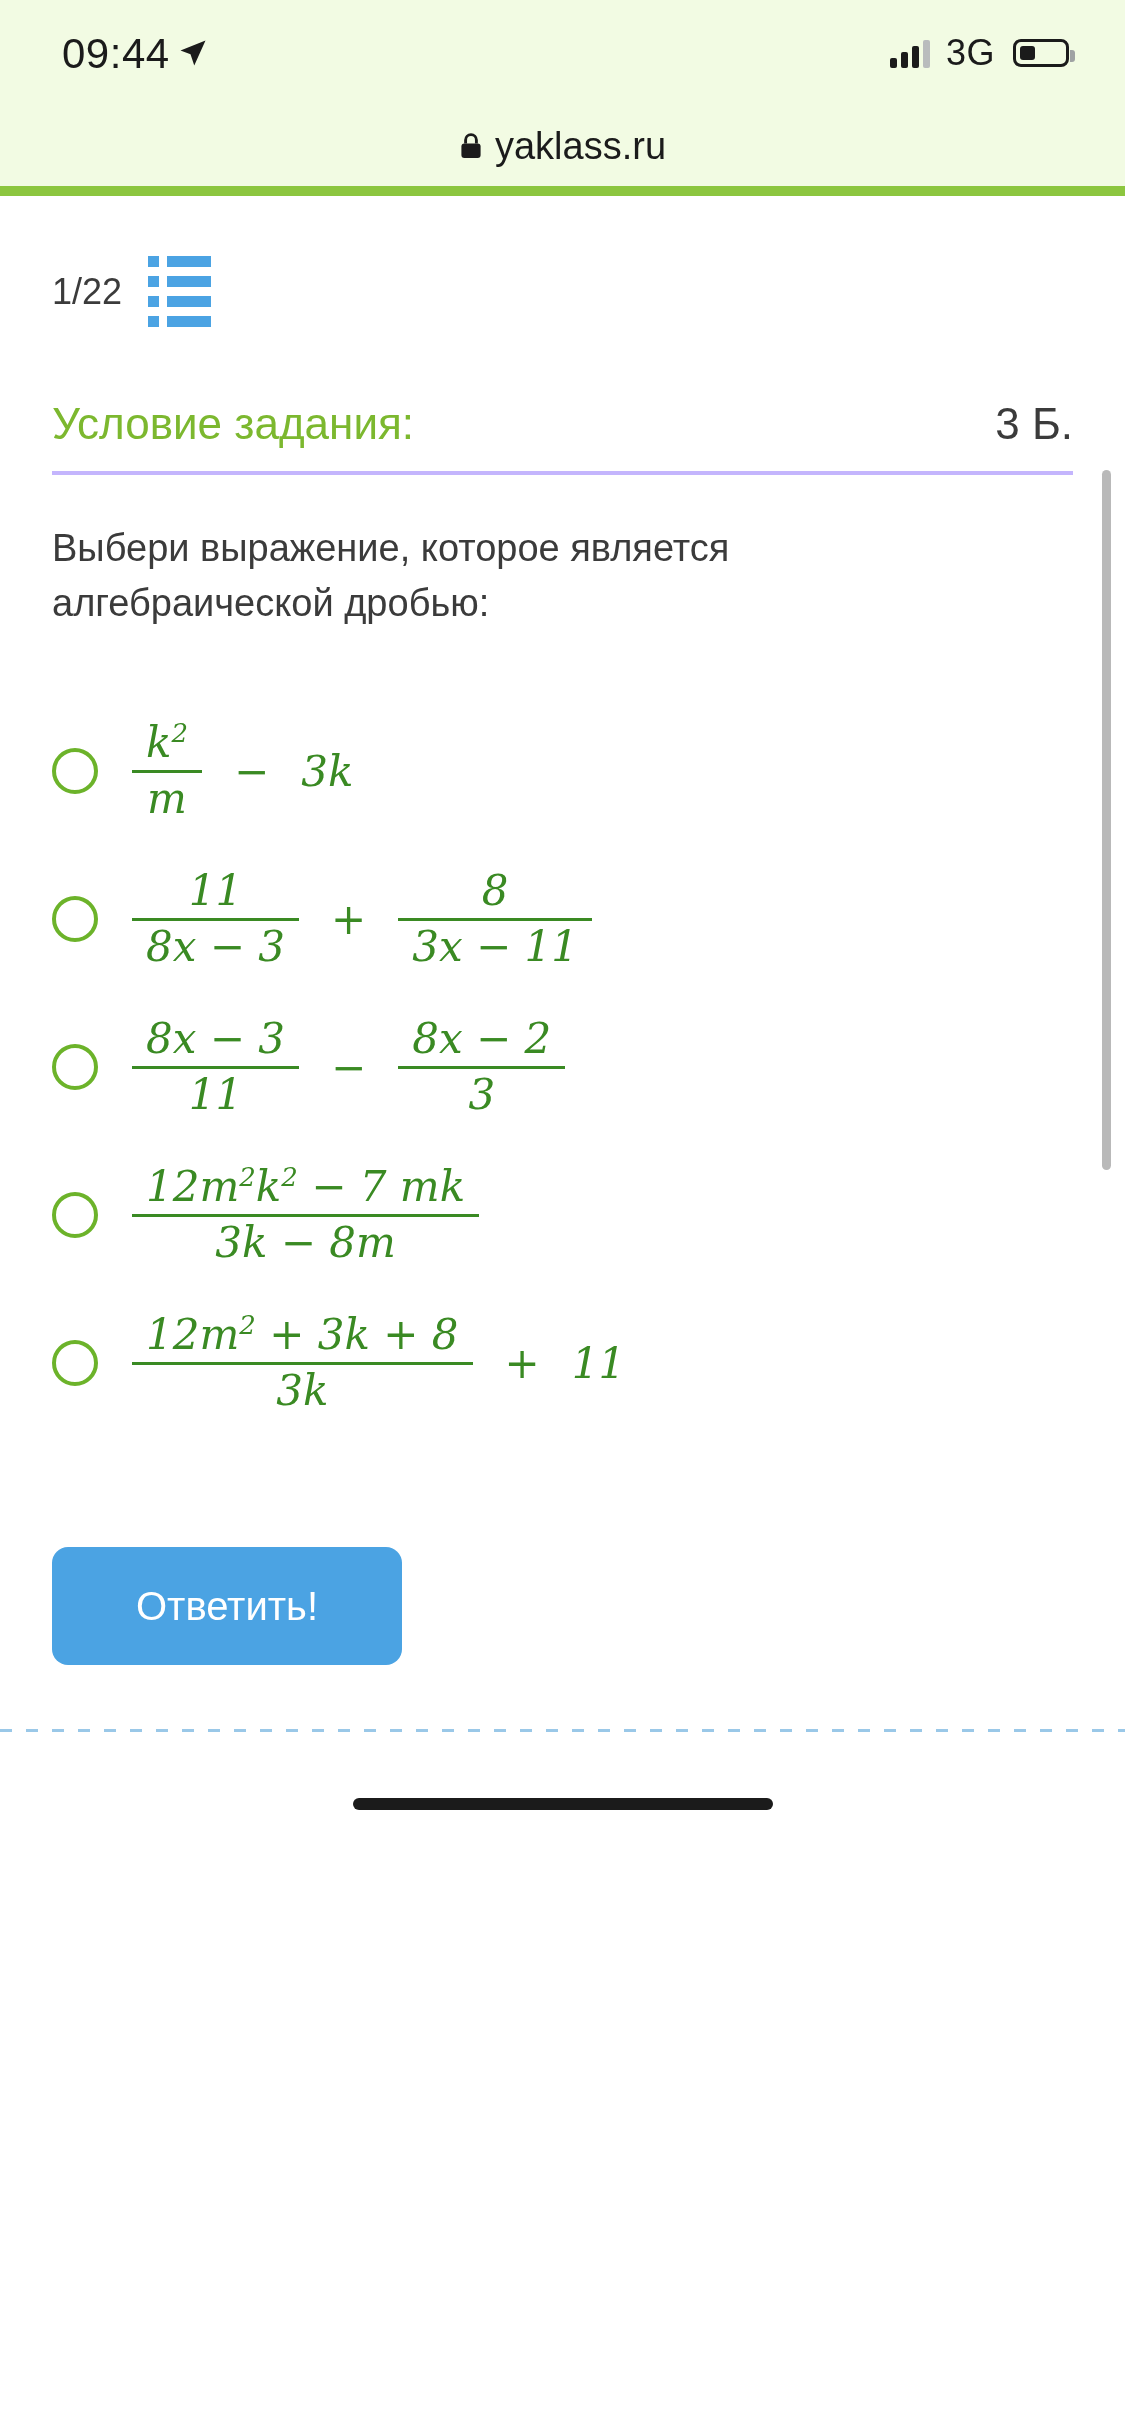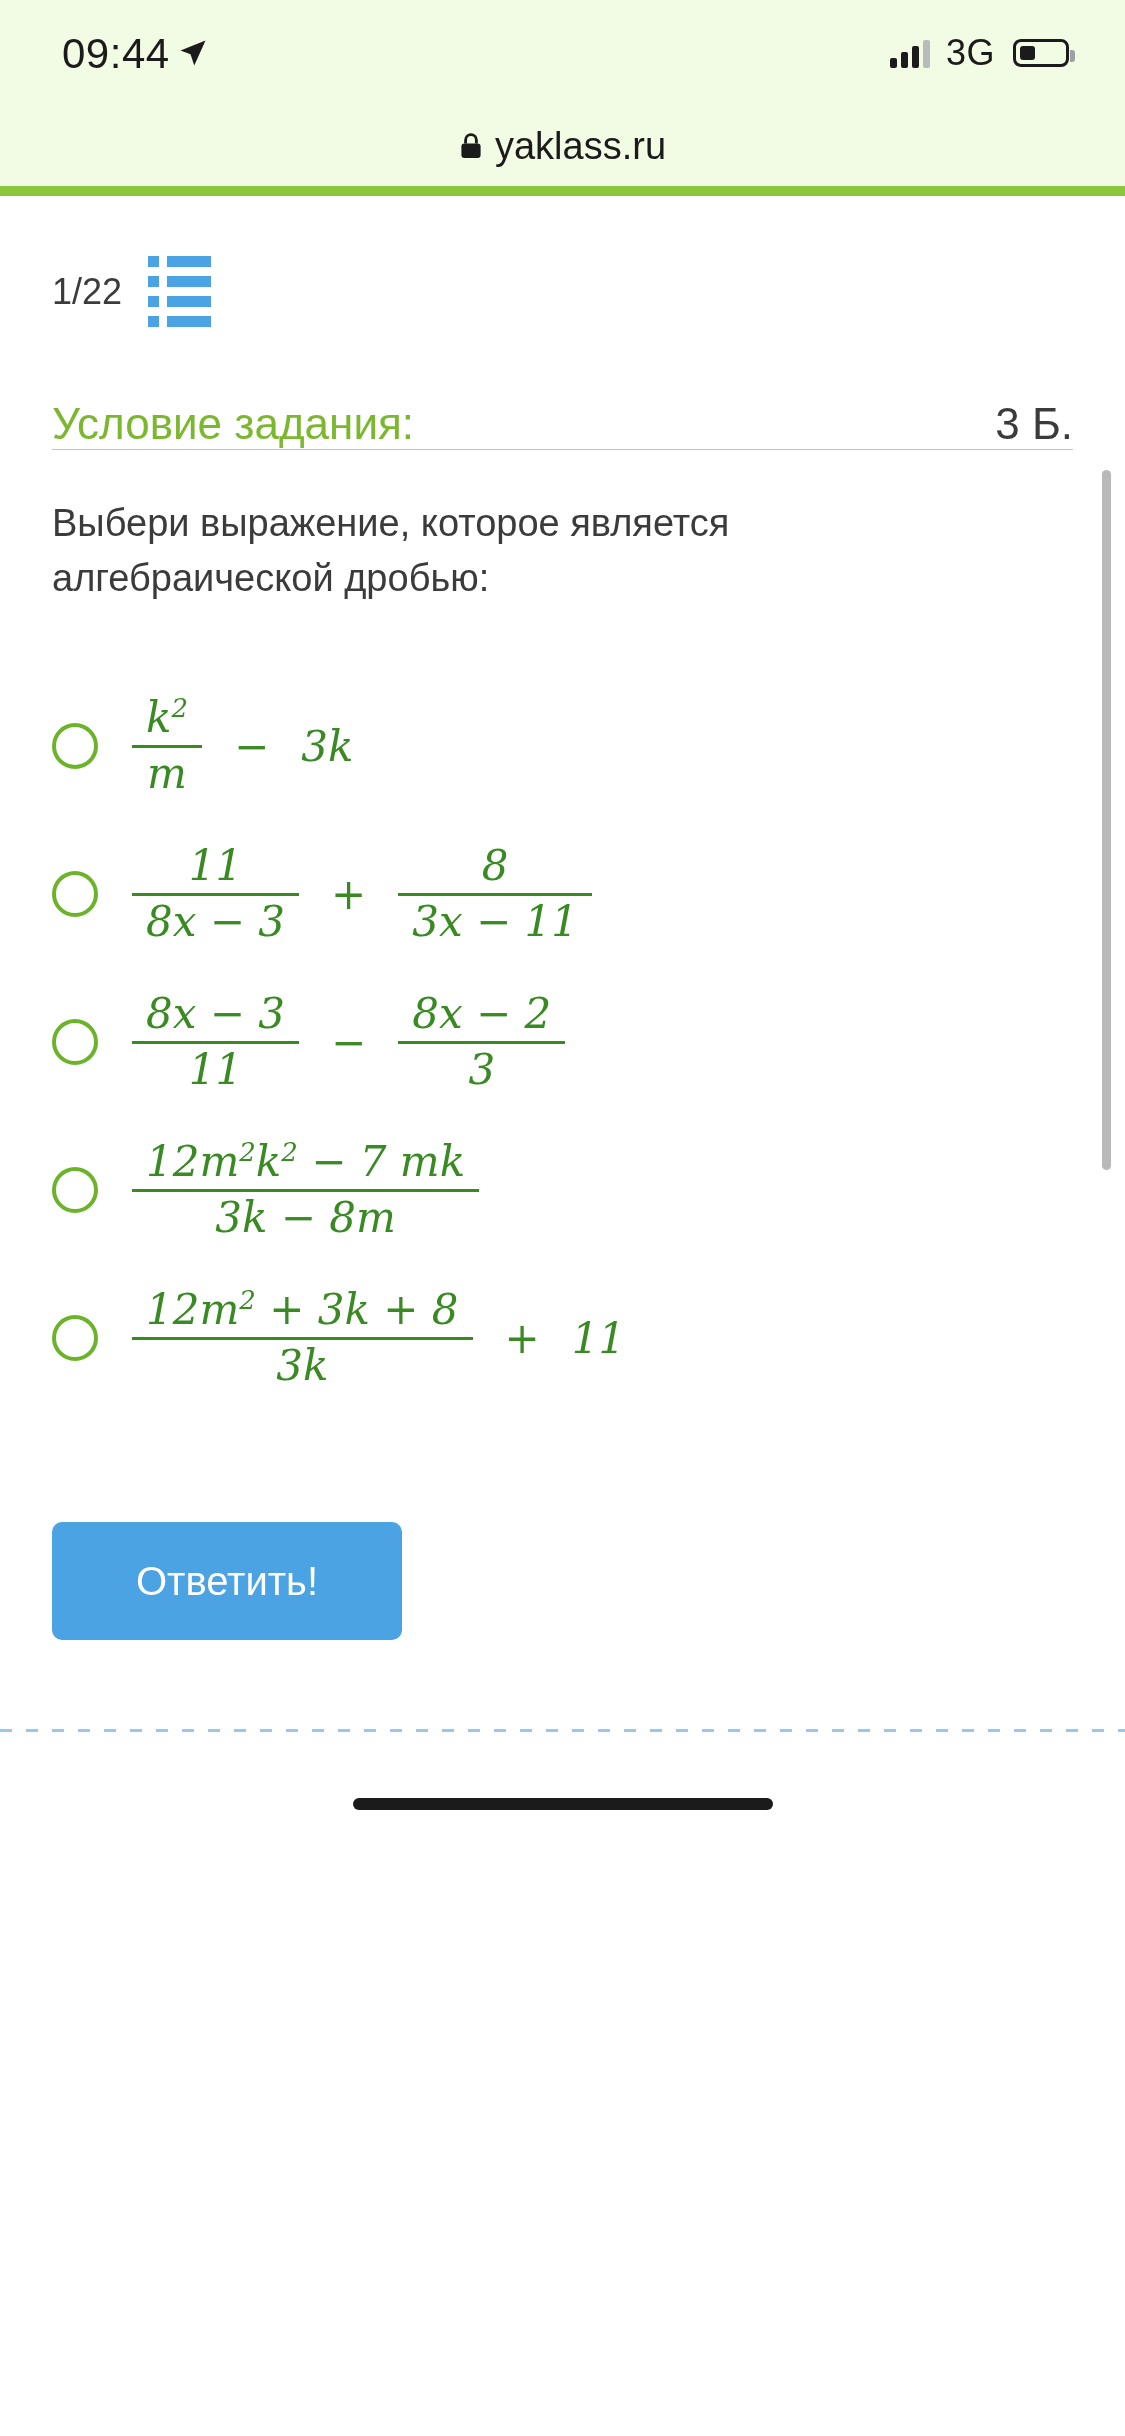--- a/index.html
+++ b/index.html
@@ -138,21 +138,22 @@
   .list-icon .bar {
     width: 44px; height: 11px;
     background: #4ba3e3;
   }
 
   .task-head {
     display: flex;
     align-items: baseline;
     justify-content: space-between;
     margin-top: 72px;
-    border-bottom: 1px solid #c4b5fd;
+    padding-bottom: 22px;
+    border-bottom: 4px solid #c4b5fd;
   }
   .task-head .title {
     font-size: 44px;
     color: #7cb82f;
   }
   .task-head .points {
     font-size: 44px;
     color: #3b3b3b;
   }
 
@@ -211,21 +212,21 @@
 
   
   .submit-wrap { margin-top: 110px; }
   .submit-btn {
     display: inline-flex;
     align-items: center;
     justify-content: center;
     width: 350px; height: 118px;
     background: #4ba3e3;
     border: none;
-    border-radius: 10px;
+    border-radius: 16px;
     color: #ffffff;
     font-size: 40px;
     font-family: "Liberation Sans", sans-serif;
   }
 
   
   .scrollbar {
     position: absolute;
     right: 14px;
     top: 470px;

